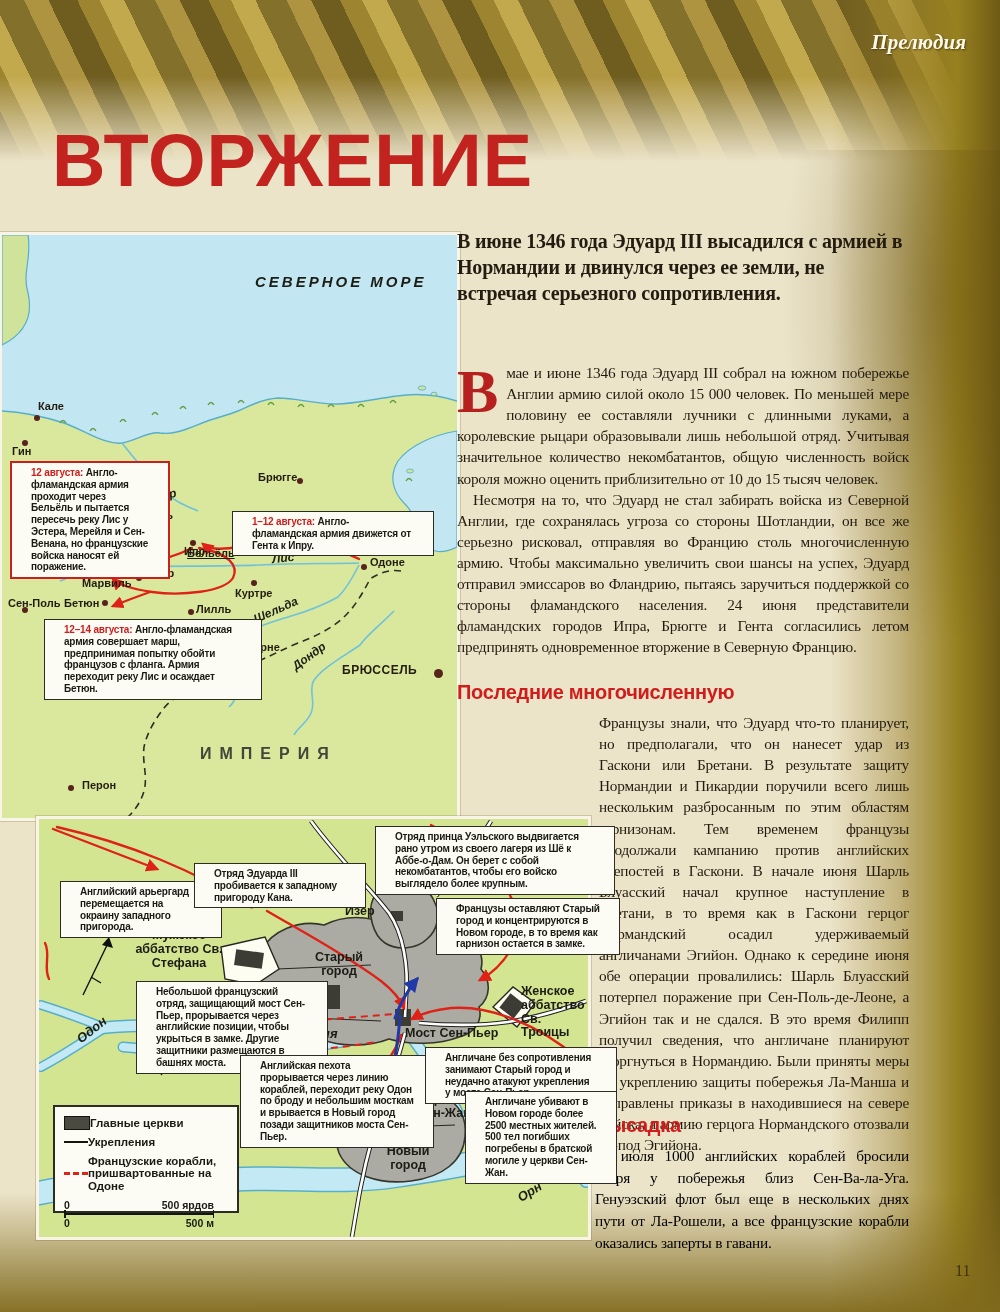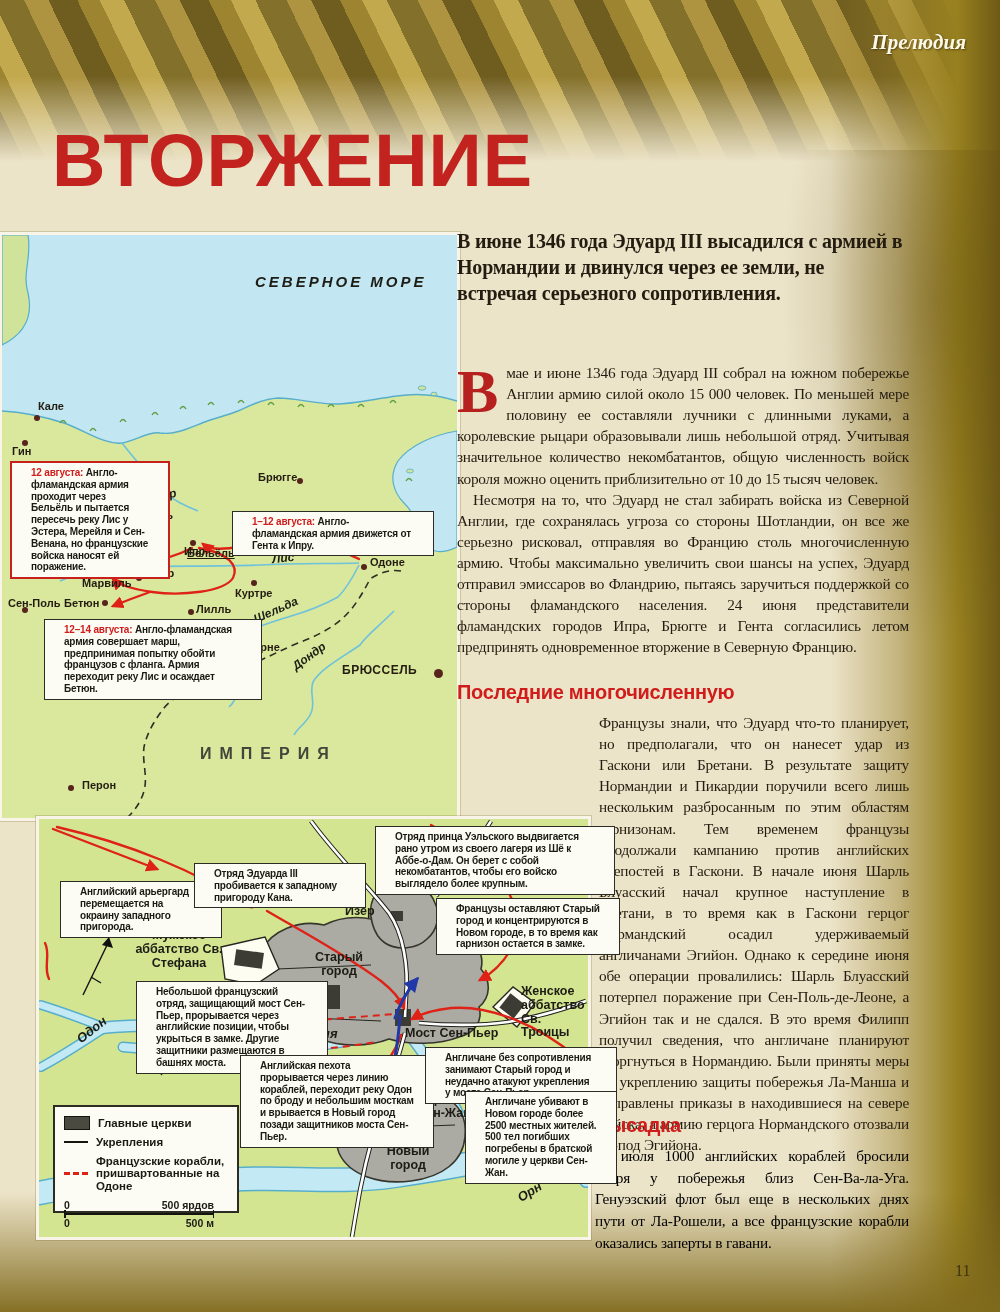--- a/index.html
+++ b/index.html
@@ -56,21 +56,21 @@
     font-size:10px;font-weight:bold;line-height:1.18;color:#1b1b13;letter-spacing:-0.2px;}
   .mcallout.red{border:2px solid #c8201c;}
   .co-date{color:#d11c1c;}
   
   .blabel{position:absolute;font-size:12.5px;font-weight:bold;color:#1c1c14;line-height:1.1;}
   .blabel.ctr{text-align:center;}
   .blabel.it{font-style:italic;font-weight:bold;font-size:13px;}
   .compass{position:absolute;font-style:italic;font-weight:bold;font-size:16px;color:#111;}
   .legend{position:absolute;left:14px;top:286px;width:186px;height:108px;background:#fdfcf4;
     border:2px solid #2c2c24;padding:9px 9px 6px 9px;box-sizing:border-box;}
-  .lrow{display:flex;align-items:center;gap:8px;margin-bottom:6px;font-size:11.5px;font-weight:bold;color:#1b1b13;line-height:1.1;}
+  .lrow{display:flex;align-items:center;gap:0;margin-bottom:6px;font-size:11.5px;font-weight:bold;color:#1b1b13;line-height:1.1;}
   .sw{flex:0 0 24px;}
   .sw-church{height:12px;background:#4a4a40;border:1px solid #15150f;}
   .sw-wall{border-top:2.5px solid #15150f;}
   .sw-ships{border-top:3px dashed #df2217;}
   .scale{margin-top:5px;font-size:10.5px;font-weight:bold;color:#1b1b13;}
   .srow{display:flex;justify-content:space-between;width:150px;}
   .sbar{position:relative;width:150px;height:2px;background:#15150f;margin:2px 0;}
   .sbar:before,.sbar:after{content:"";position:absolute;top:-3px;width:1.5px;height:8px;background:#15150f;}
   .sbar:before{left:0;} .sbar:after{right:0;}
   .z2{z-index:2;}

